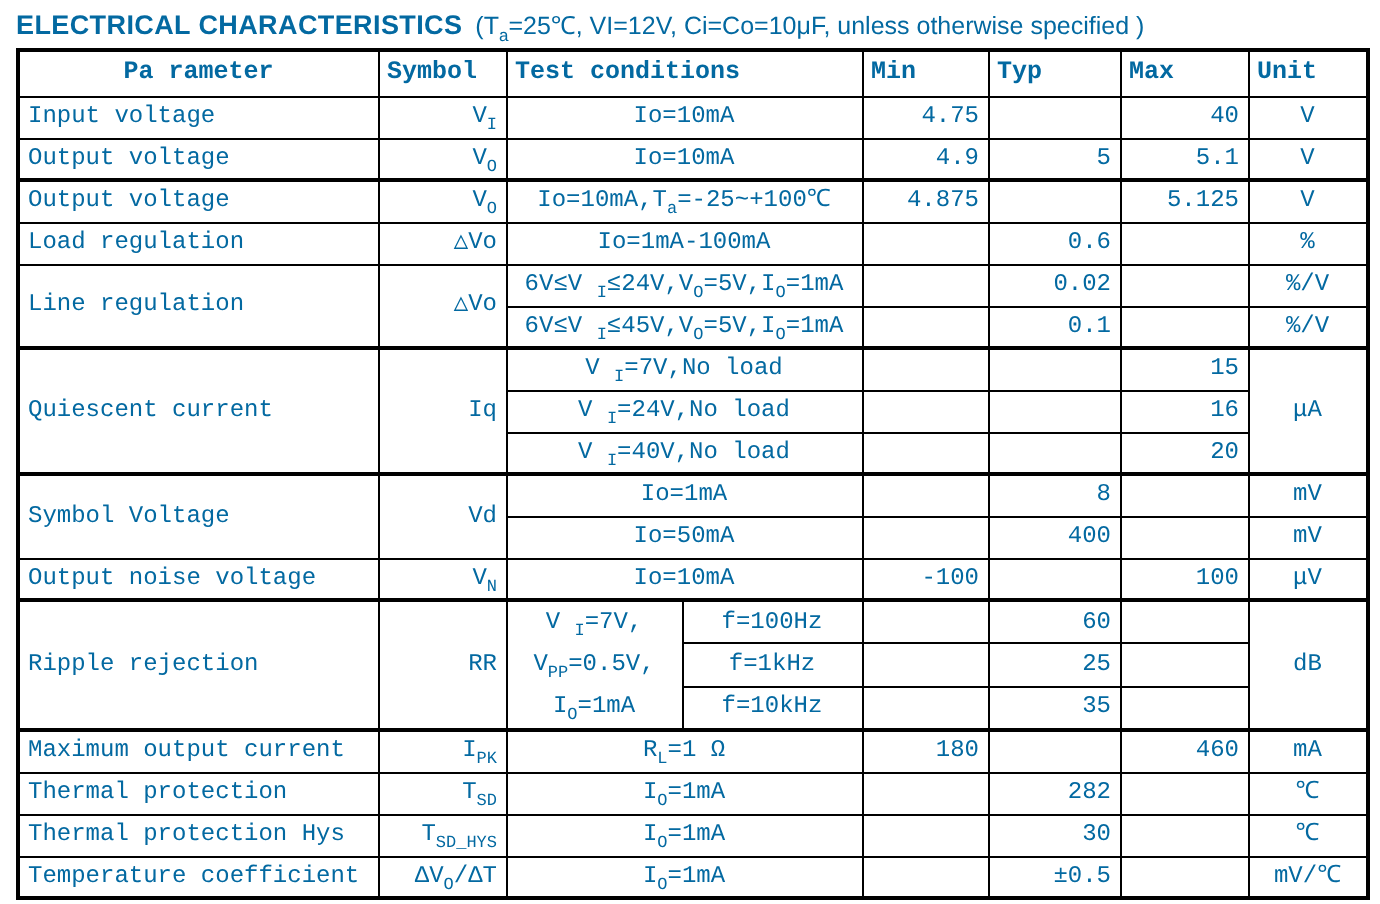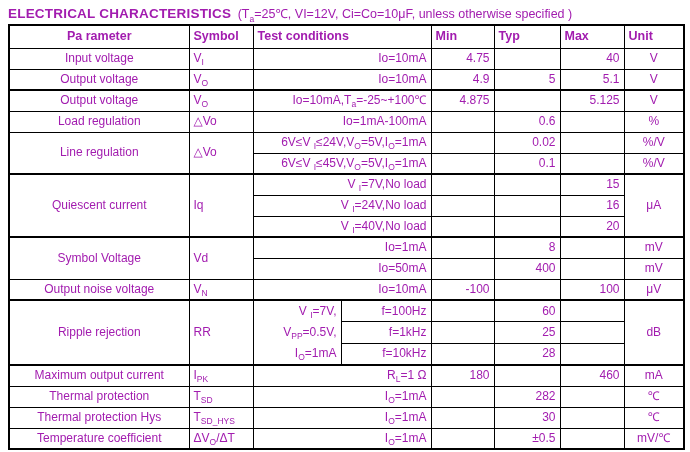--- a/index.html
+++ b/index.html
@@ -3,61 +3,62 @@
 <meta charset="utf-8">
 <style>
   * { box-sizing: border-box; }
   html, body { margin: 0; padding: 0; background: #ffffff; }
   .page {
     position: relative;
     width: 690px;
     height: 452px;
     background: #ffffff;
     font-family: "Liberation Sans", sans-serif;
-    color: #a21caf;
+    color: #0369a1;
     overflow: hidden;
   }
   .title-bar {
     position: absolute;
     left: 8px;
     top: 3px;
     white-space: nowrap;
     line-height: 19px;
   }
   .title-heading { font-size: 13.5px; font-weight: bold; letter-spacing: 0.2px; }
   .title-conditions { font-size: 12.5px; font-weight: normal; margin-left: 2px; }
   table.spec {
     position: absolute;
     left: 8px;
     top: 24px;
     width: 675px;
     border-collapse: collapse;
     table-layout: fixed;
     border: 2px solid #000;
+    font-family: Liberation Mono, monospace;
   }
   table.spec th, table.spec td {
     border: 1px solid #000;
     font-size: 12px;
     padding: 0 4px;
     height: 21px;
     line-height: 13px;
     overflow: hidden;
     white-space: nowrap;
     background: #fff;
   }
   table.spec th {
     height: 23px;
     font-size: 12.5px;
     font-weight: bold;
     text-align: left;
   }
   table.spec th.h-param { text-align: center; }
-  td.c-param { text-align: center; padding-left: 8px; }
-  td.c-symbol { text-align: left; }
-  td.c-cond { text-align: right; padding-left: 8px; }
+  td.c-param { text-align: left; padding-left: 8px; }
+  td.c-symbol { text-align: right; }
+  td.c-cond { text-align: center; padding-left: 8px; }
   td.c-num { text-align: right; }
   td.c-unit { text-align: center; }
   tr.group-start > td { border-top: 2px solid #000; }
   sub { font-size: 8.5px; line-height: 0; }
   td.c-cond-multi { vertical-align: middle; margin-top: 10px; }
   td.c-cond-multi .cond-line { line-height: 21px; height: 21px; }
 </style>
 </head>
 <body>
 
@@ -213,21 +214,21 @@
     </tr>
     <tr>
       <td class="c-cond">f=1kHz</td>
       <td class="c-num"></td>
       <td class="c-num">25</td>
       <td class="c-num"></td>
     </tr>
     <tr>
       <td class="c-cond">f=10kHz</td>
       <td class="c-num"></td>
-      <td class="c-num">28</td>
+      <td class="c-num">35</td>
       <td class="c-num"></td>
     </tr>
 
     <tr class="group-start">
       <td class="c-param">Maximum output current</td>
       <td class="c-symbol">I<sub>PK</sub></td>
       <td class="c-cond" colspan="2">R<sub>L</sub>=1 Ω</td>
       <td class="c-num">180</td>
       <td class="c-num"></td>
       <td class="c-num">460</td>

